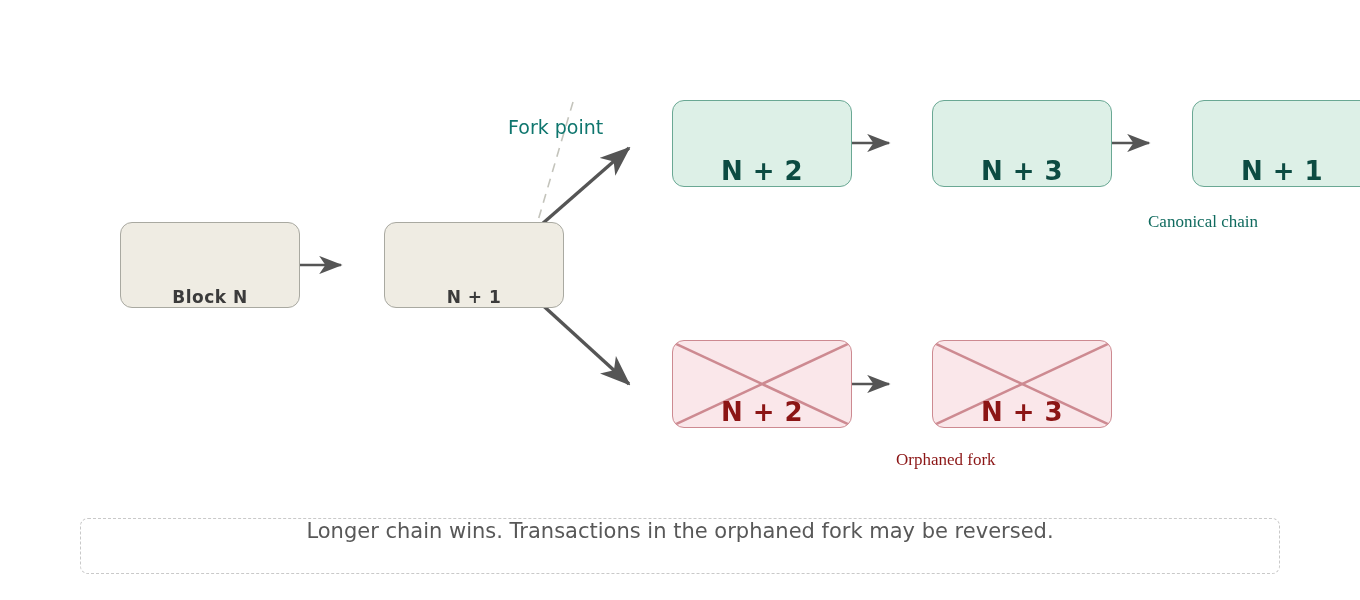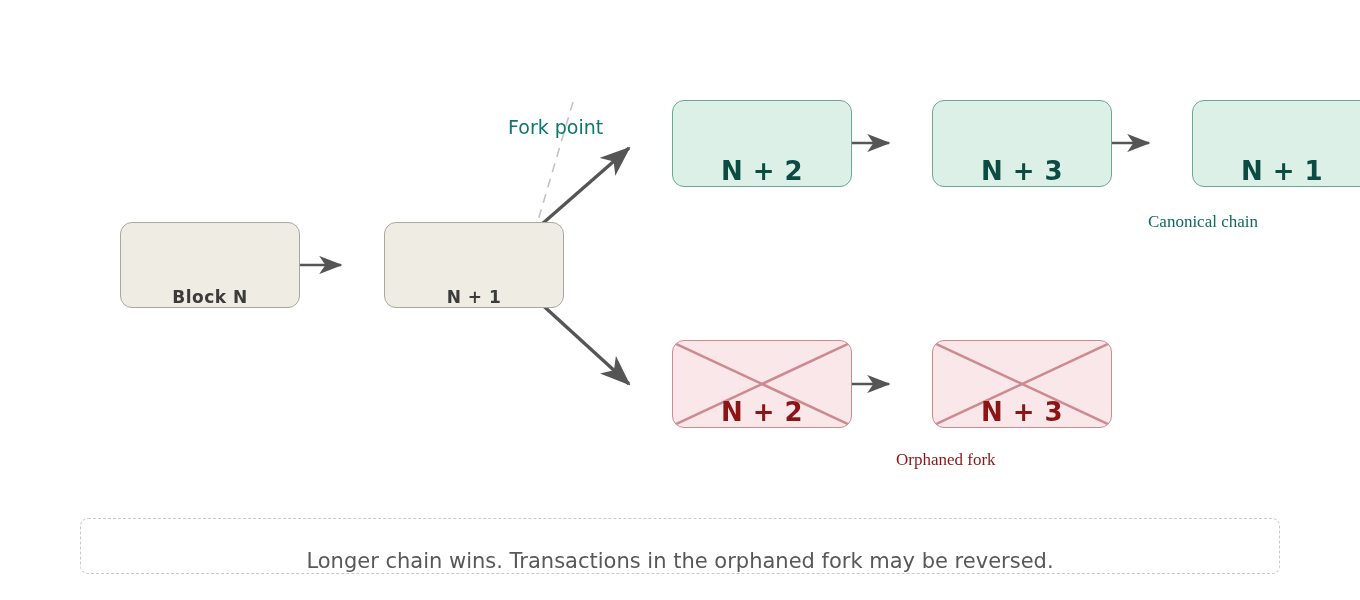--- a/index.html
+++ b/index.html
@@ -91,21 +91,21 @@
   #footer-note {
     position: absolute;
     left: 80px;
     top: 518px;
     width: 1200px;
     height: 56px;
     box-sizing: border-box;
     border: 1.5px dashed #c9c9c9;
     border-radius: 8px;
     display: flex;
-    align-items: flex-end;
+    align-items: flex-start;
     justify-content: center;
     color: #585858;
     font-size: 21px;
   }
 </style>
 </head>
 <body>
 
 <div id="diagram-root">
 

